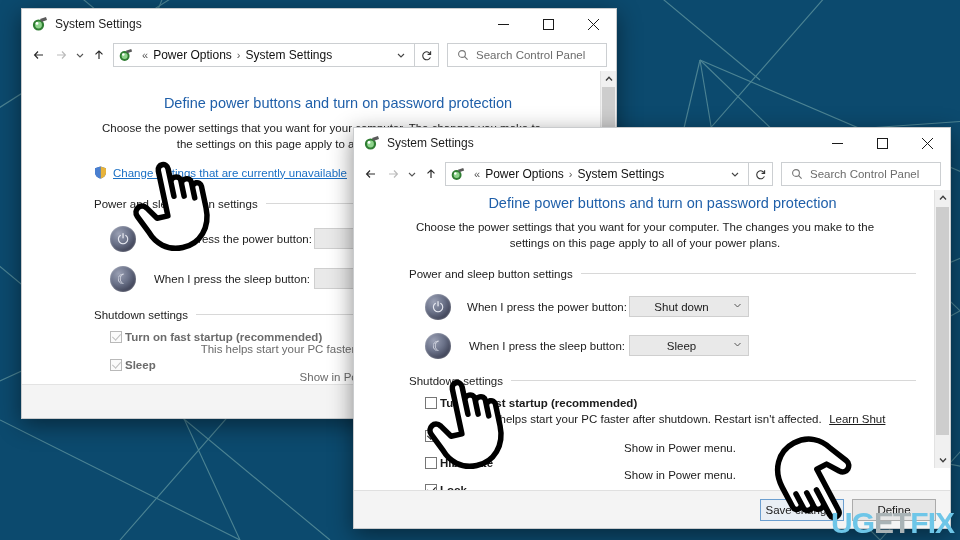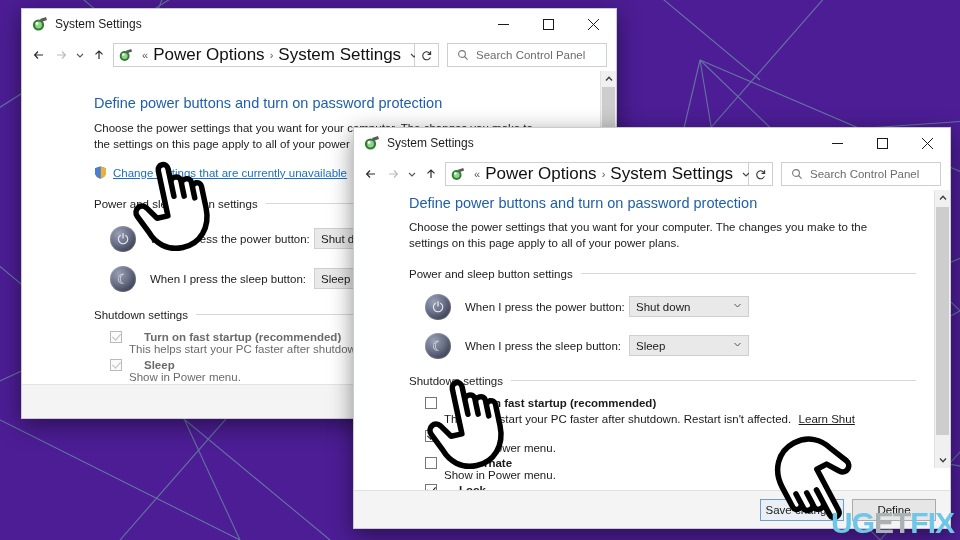--- a/index.html
+++ b/index.html
@@ -5,22 +5,23 @@
   * { box-sizing: border-box; }
   html, body {
     margin: 0; padding: 0;
     width: 960px; height: 540px;
     overflow: hidden;
     font-family: "Liberation Sans", sans-serif;
   }
   #stage {
     position: relative;
     width: 960px; height: 540px;
-    background: #4c1d95;
+    background: #0c4a6e;
     overflow: hidden;
+    text-align: center;
   }
   #bg-lines { position: absolute; inset: 0; }
 
   
   .window {
     position: absolute;
     background: #ffffff;
     border: 1px solid #c9cbcd;
     box-shadow: 0 6px 22px rgba(0,0,0,0.45);
     overflow: hidden;
@@ -80,21 +81,21 @@
     height: 24px;
     border: 1px solid #cccfd2;
     background: #ffffff;
     display: flex;
     align-items: center;
     min-width: 0;
     margin-left: 3px;
   }
   .crumb-ic { margin: 0 4px 0 4px; width: 15px; height: 15px; position: relative; flex:none;}
   .crumb {
-    font-size: 17px;
+    font-size: 12px;
     color: #111;
     white-space: nowrap;
   }
   .sep { font-size: 11px; color: #555; margin: 0 5px; }
   .chev-dd {
     margin-left: auto;
     padding: 0 8px;
     color: #444;
     font-size: 10px;
     display:flex; align-items:center;
@@ -179,21 +180,21 @@
     content: "";
     position: absolute;
     left: 3px; top: 0px;
     width: 4px; height: 7px;
     border: solid #1b1b1b;
     border-width: 0 1.6px 1.6px 0;
     transform: rotate(42deg);
   }
   .cb.dis { border-color: #b9b9b9; background: #fbfbfb; }
   .cb.dis.checked::after { border-color: #c0c0c0; }
-  .cb-label { font-size: 11.5px; color: #1b1b1b; font-weight: bold; margin-left: 22px; }
+  .cb-label { font-size: 11.5px; color: #1b1b1b; font-weight: bold; margin-left: 3px; }
   .cb-label.dis { color: #6b6b6b; }
   .cb-sub { font-size: 11.5px; color: #1b1b1b; }
   .cb-sub.dis { color: #6b6b6b; }
 
   
   .vscroll {
     position: absolute;
     top: 0; right: 0;
     width: 16px;
     background: #f0f0f0;

